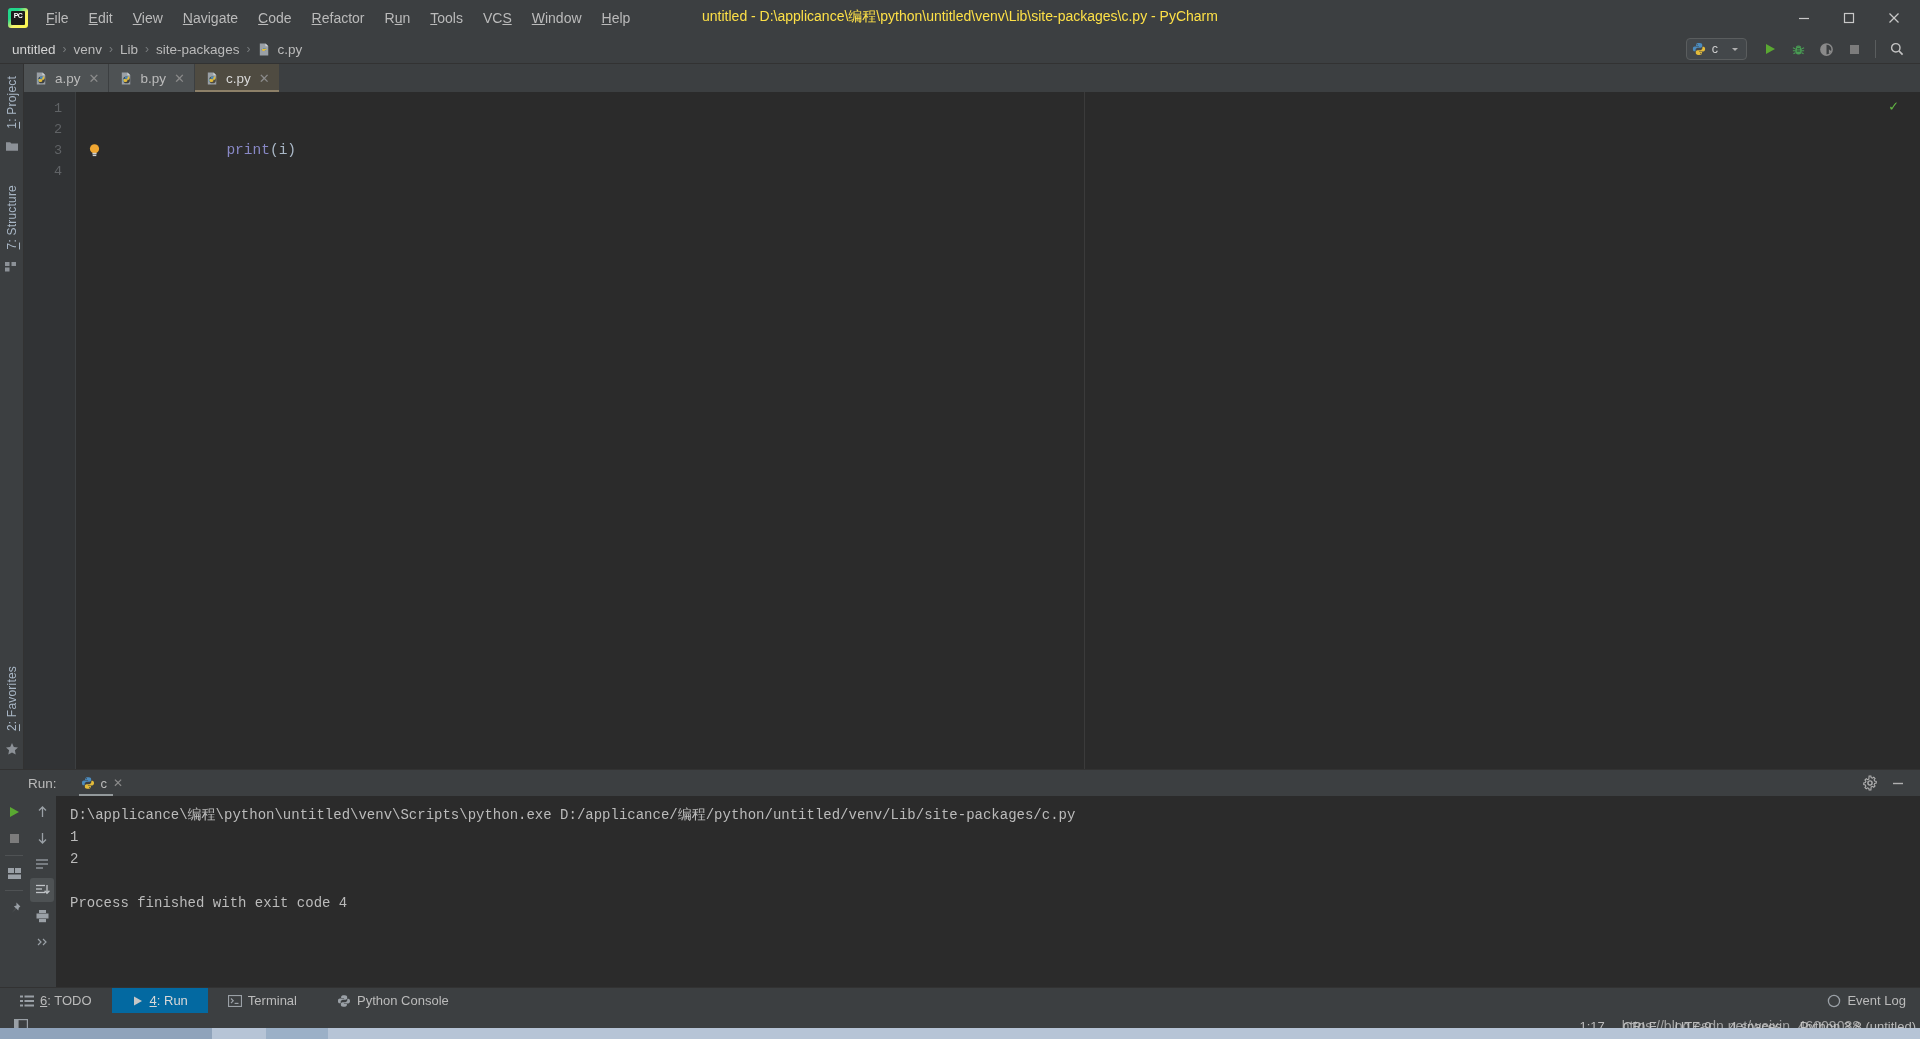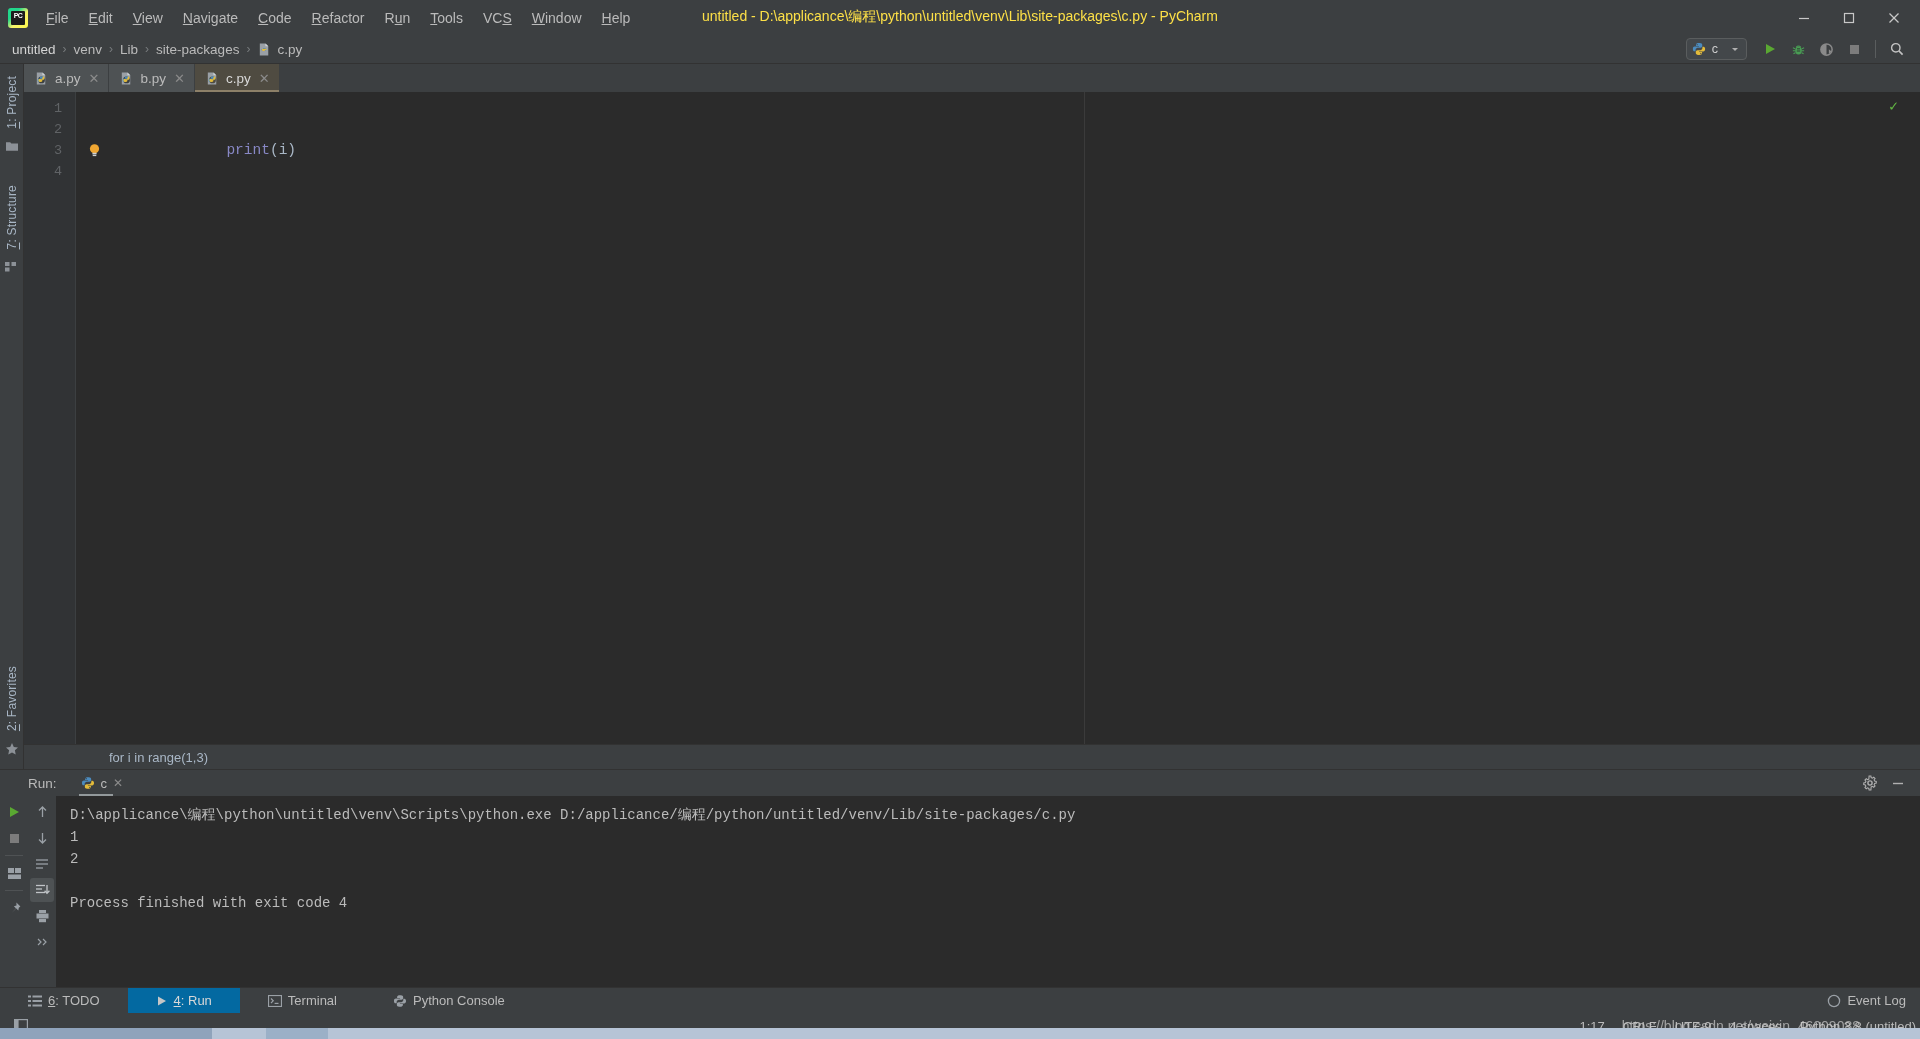--- a/index.html
+++ b/index.html
@@ -185,21 +185,21 @@
   .c-cmd { color: #bbbbbb; }
   .c-out { color: #bbbbbb; }
   .c-sys { color: #bbbbbb; }
 
   
   .bottombar {
     height: 26px; background: #3c3f41; display: flex; align-items: stretch;
     flex: 0 0 26px; border-top: 1px solid #323232;
   }
   .bb-tab {
-    display: flex; align-items: center; gap: 6px; padding: 0 28px;
+    display: flex; align-items: center; gap: 6px; padding: 0 20px;
     color: #bbbbbb; font-size: 13px; cursor: default;
   }
   .bb-tab.active { background: #0369a1; color: #d8d8d8; }
   .bb-tab u { text-decoration: underline; }
   .bb-right { margin-left: auto; display: flex; align-items: center; padding-right: 14px; gap: 6px; color: #bbbbbb; font-size: 13px; }
 
   .statusbar {
     height: 26px; background: #3c3f41; display: flex; align-items: center;
     flex: 0 0 26px; padding-left: 8px; position: relative;
   }
@@ -421,21 +421,20 @@
             </span>
             <span class="fn">print</span><span class="punct">(</span><span class="punct">i</span><span class="punct">)</span>
           </div>
           <div class="code-line"></div>
           <div class="code-line"></div>
           <div class="inspect-ok">✓</div>
         </div>
         <div class="editor-scroll-col"></div>
       </div>
 
-      <div class="code-crumb">for i in range(1,3)</div>
     </div>
   </div>
 
   <div class="run-window">
     <div class="run-header">
       <div class="run-label">Run:</div>
       <div class="run-tab">
         <span>
           <svg width="14" height="14" viewBox="0 0 16 16">
             <path d="M7.9 1.3c-1.9 0-3.2.5-3.2 2v1.4h3.4v.5H3.3c-1.2 0-2.2 1-2.2 2.7s.7 2.8 1.9 2.8h1.2V9.1c0-1.4 1.2-2.5 2.6-2.5h2.9c1 0 1.9-.9 1.9-1.9V3.3c0-1.2-1-2-2.5-2zM6 2.4c.4 0 .7.3.7.7s-.3.7-.7.7-.7-.3-.7-.7.3-.7.7-.7z" fill="#4b8bbe"></path>

